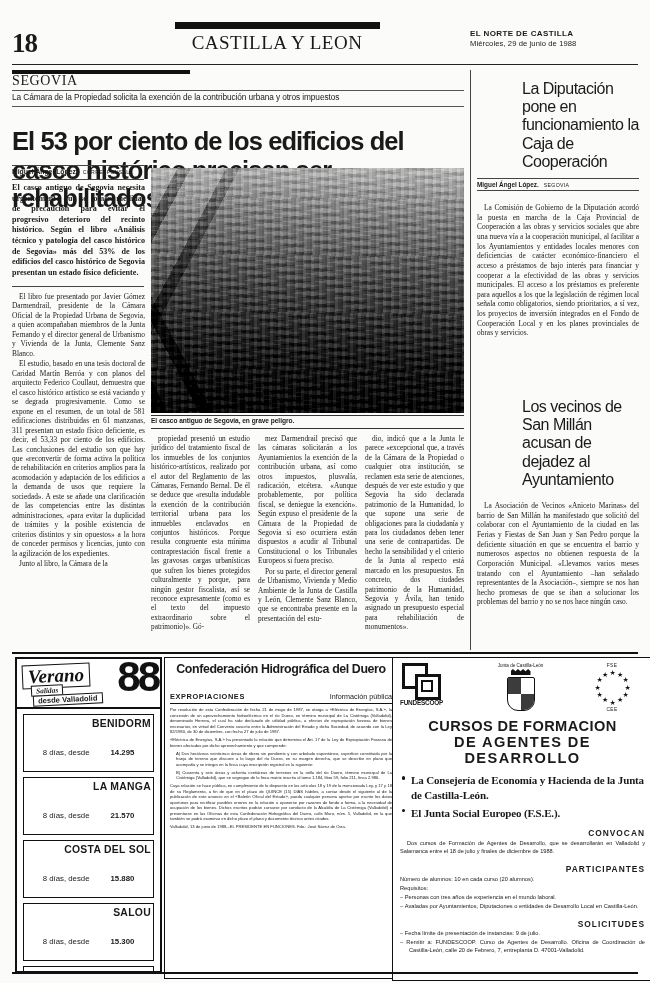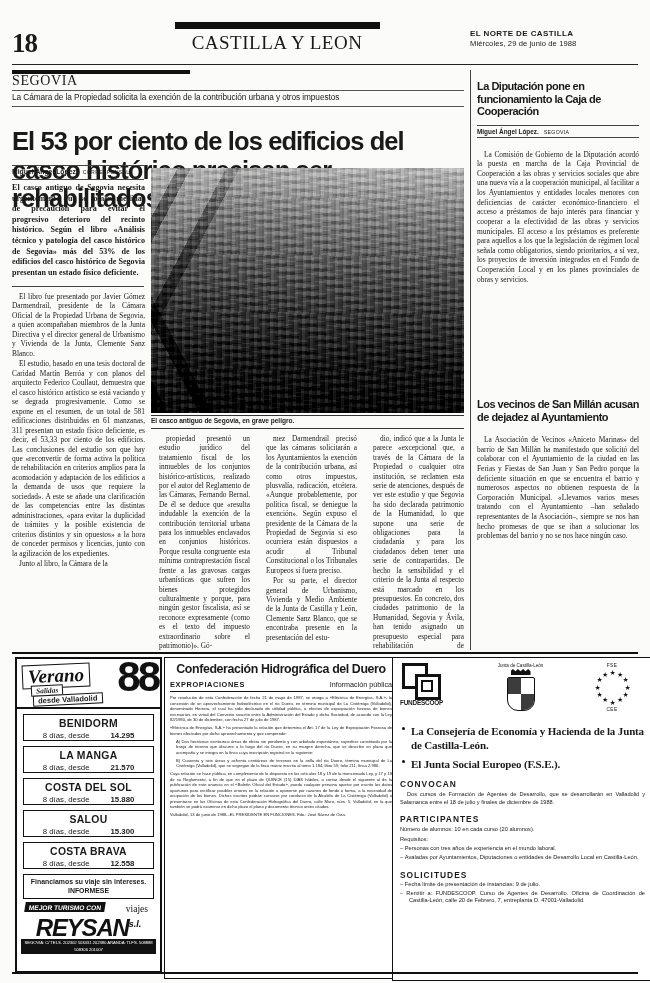--- a/index.html
+++ b/index.html
@@ -145,32 +145,32 @@
   .maincols{
     position:absolute;left:151px;top:434px;width:313px;height:216px;
     display:flex;gap:8px;overflow:hidden;
   }
   .maincols .c{
     width:99px;
     font-family:"Liberation Serif",serif;
     font-size:7.3px;line-height:1.29;text-align:justify;
     overflow:hidden;
   }
-  .maincols .c p{margin:0 0 1px 8px;text-indent:7px;}
+  .maincols .c p{margin:0 0 1px 0;text-indent:7px;}
 
   
   .sideline{
     position:absolute;left:470px;top:70px;width:1px;height:580px;background:#444;
   }
   .side{
     position:absolute;left:477px;top:80px;width:162px;
   }
   .side-hl{
     font-family:"Liberation Sans",sans-serif;
-    font-weight:700;font-size:11px;line-height:1.14;letter-spacing:-0.5px;
+    font-weight:400;font-size:16px;line-height:1.14;letter-spacing:-0.5px;margin-left:45px;
   }
   .side-byline-rule{border-top:1px solid #444;margin-top:7px;}
   .side-byline{
     font-family:"Liberation Sans",sans-serif;
     font-size:6.4px;font-weight:700;margin-top:2px;
     display:flex;align-items:baseline;gap:5px;
   }
   .side-byline .org{font-weight:400;font-size:5.2px;letter-spacing:.3px;}
   .side-byline-rule2{border-top:1px solid #444;margin-top:2px;}
   .side-body{
@@ -213,28 +213,28 @@
     position:absolute;left:14px;top:26px;
     font-family:"Liberation Serif",serif;font-style:italic;font-weight:700;font-size:7.4px;
     border:1.3px solid #111;padding:0 4px;background:#fff;transform:rotate(-3deg);
   }
   .v88 .s2{
     position:absolute;left:16px;top:35px;
     font-family:"Liberation Sans",sans-serif;font-weight:700;font-size:7.6px;
     border:1.3px solid #111;padding:0 4px;background:#fff;transform:rotate(-3deg);
   }
   .dest{
-    margin:5px 6px;border:1.6px solid #111;padding:3px 2px 0 2px;text-align:center;
+    margin:5px 6px;border:1.6px solid #111;padding:3px 2px 14px 2px;text-align:right;
   }
   .dest .n{
     font-family:"Liberation Sans",sans-serif;font-weight:700;font-size:10.4px;
     letter-spacing:0.3px;
   }
   .dest .p{
-    font-family:"Liberation Sans",sans-serif;font-size:7.8px;margin-top:2px;
+    font-family:"Liberation Sans",sans-serif;font-size:7.8px;margin-top:19px;
     display:flex;justify-content:center;gap:21px;
   }
   .dest .p b{font-weight:700;}
   .fin{
     margin:4px 6px 2px 6px;border:1.6px solid #111;padding:3px 4px;text-align:center;
     font-family:"Liberation Sans",sans-serif;font-weight:700;font-size:6.9px;line-height:1.25;
   }
   .brandbox{
     margin:2px 4px 3px 4px;position:relative;height:52px;
   }
@@ -265,21 +265,21 @@
     position:absolute;left:164px;top:657px;width:222px;height:312px;
     border:1.6px solid #111;background:#fff;overflow:hidden;padding:4px 5px;
   }
   .ad2 h3{
     margin:0;text-align:center;
     font-family:"Liberation Sans",sans-serif;font-weight:700;
     font-size:12.4px;letter-spacing:-0.4px;
   }
   .ad2 .sub{
     display:flex;justify-content:space-between;align-items:baseline;
-    margin-top:4px;padding-bottom:2px;border-bottom:1px solid #111;
+    margin-top:16px;padding-bottom:2px;border-bottom:1px solid #111;
   }
   .ad2 .sub .l{
     font-family:"Liberation Sans",sans-serif;font-weight:700;font-size:7.4px;letter-spacing:0.6px;
   }
   .ad2 .sub .r{
     font-family:"Liberation Sans",sans-serif;font-size:7.2px;
   }
   .ad2 .legal{
     margin-top:3px;
     font-family:"Liberation Sans",sans-serif;
@@ -349,21 +349,21 @@
   .ad3 ul li{
     position:relative;margin-bottom:4px;
     font-family:Liberation Serif, serif;font-weight:700;font-size:11px;
     line-height:1.3;letter-spacing:-0.15px;
   }
   .ad3 ul li:before{
     content:"";position:absolute;left:-9px;top:3px;width:3.4px;height:3.4px;
     background:#111;border-radius:50%;
   }
   .ad3 .hdr{
-    text-align:left;margin-top:8px;
+    text-align:right;margin-top:8px;
     font-family:"Liberation Sans",sans-serif;font-weight:700;font-size:8.4px;
     letter-spacing:1px;
   }
   .ad3 .para{
     font-family:"Liberation Sans",sans-serif;font-size:5.6px;line-height:1.38;
     text-align:justify;margin-top:2px;text-indent:7px;
   }
   .ad3 .line{
     font-family:"Liberation Sans",sans-serif;font-size:5.7px;line-height:1.38;
     margin-top:2px;
@@ -406,21 +406,21 @@
   <div class="byline">
     <span>Miguel Ángel López.</span>
     <span class="org">CORRESPONSAL</span>
   </div>
   <div class="byline-rule2"></div>
 
   <div class="lead">El casco antiguo de Segovia necesita urgentemente que se tomen medidas de precaución para evitar el progresivo deterioro del recinto histórico. Según el libro «Análisis técnico y patología del casco histórico de Segovia» más del 53% de los edificios del casco histórico de Segovia presentan un estado físico deficiente.</div>
   <div class="lead-rule"></div>
 
   <div class="col1-body">
-    <p>El libro fue presentado por Javier Gómez Darmendrail, presidente de la Cámara Oficial de la Propiedad Urbana de Segovia, a quien acompañaban miembros de la Junta Directiva y el director general de Urbanismo y Vivienda de la Junta, Clemente Sanz Blanco.</p>
+    <p>El libro fue presentado por Javier Gómez Darmendrail, presidente de la Cámara Oficial de la Propiedad Urbana de Segovia, a quien acompañaban miembros de la Junta Fernando y el director general de Urbanismo y Vivienda de la Junta, Clemente Sanz Blanco.</p>
     <p>El estudio, basado en una tesis doctoral de Caridad Martín Berróa y con planos del arquitecto Federico Coullaut, demuestra que el casco histórico artístico se está vaciando y se degrada progresivamente. Como se expone en el resumen, de un total de 581 edificaciones distribuidas en 61 manzanas, 311 presentan un estado físico deficiente, es decir, el 53,33 por ciento de los edificios. Las conclusiones del estudio son que hay que «reconvertir de forma activa la política de rehabilitación en criterios amplios para la acomodación y adaptación de los edificios a la demanda de usos que requiere la sociedad». A este se añade una clarificación de las competencias entre las distintas administraciones, «para evitar la duplicidad de trámites y la posible existencia de criterios distintos y sin opuestos» a la hora de conceder permisos y licencias, junto con la agilización de los expedientes.</p>
     <p>Junto al libro, la Cámara de la</p>
   </div>
 
   <div class="photo-wrap">
     <div class="photo"></div>
   </div>
   <div class="caption-rule"></div>
   <div class="caption">El casco antiguo de Segovia, en grave peligro.</div>
   <div class="caption-rule2"></div>
@@ -560,20 +560,24 @@
             <b style="left: 11px; top: 29.4904px;">★</b>
             <b style="left: 5.50962px; top: 24px;">★</b>
             <b style="left: 3.5px; top: 16.5px;">★</b>
             <b style="left: 5.50962px; top: 9px;">★</b>
             <b style="left: 11px; top: 3.50962px;">★</b>
           </div>
         <div class="cap">CEE</div>
       </div>
     </div>
 
+    <h3>
+      <span>CURSOS DE FORMACION</span><br>
+      <span class="l2">DE AGENTES DE DESARROLLO</span>
+    </h3>
 
     <ul>
       <li>La Consejería de Economía y Hacienda de la Junta de Castilla-León.</li>
       <li>El Junta Social Europeo (F.S.E.).</li>
     </ul>
 
     <div class="hdr">CONVOCAN</div>
     <div class="para">Dos cursos de Formación de Agentes de Desarrollo, que se desarrollarán en Valladolid y Salamanca entre el 18 de julio y finales de diciembre de 1988.</div>
 
     <div class="hdr">PARTICIPANTES</div>

